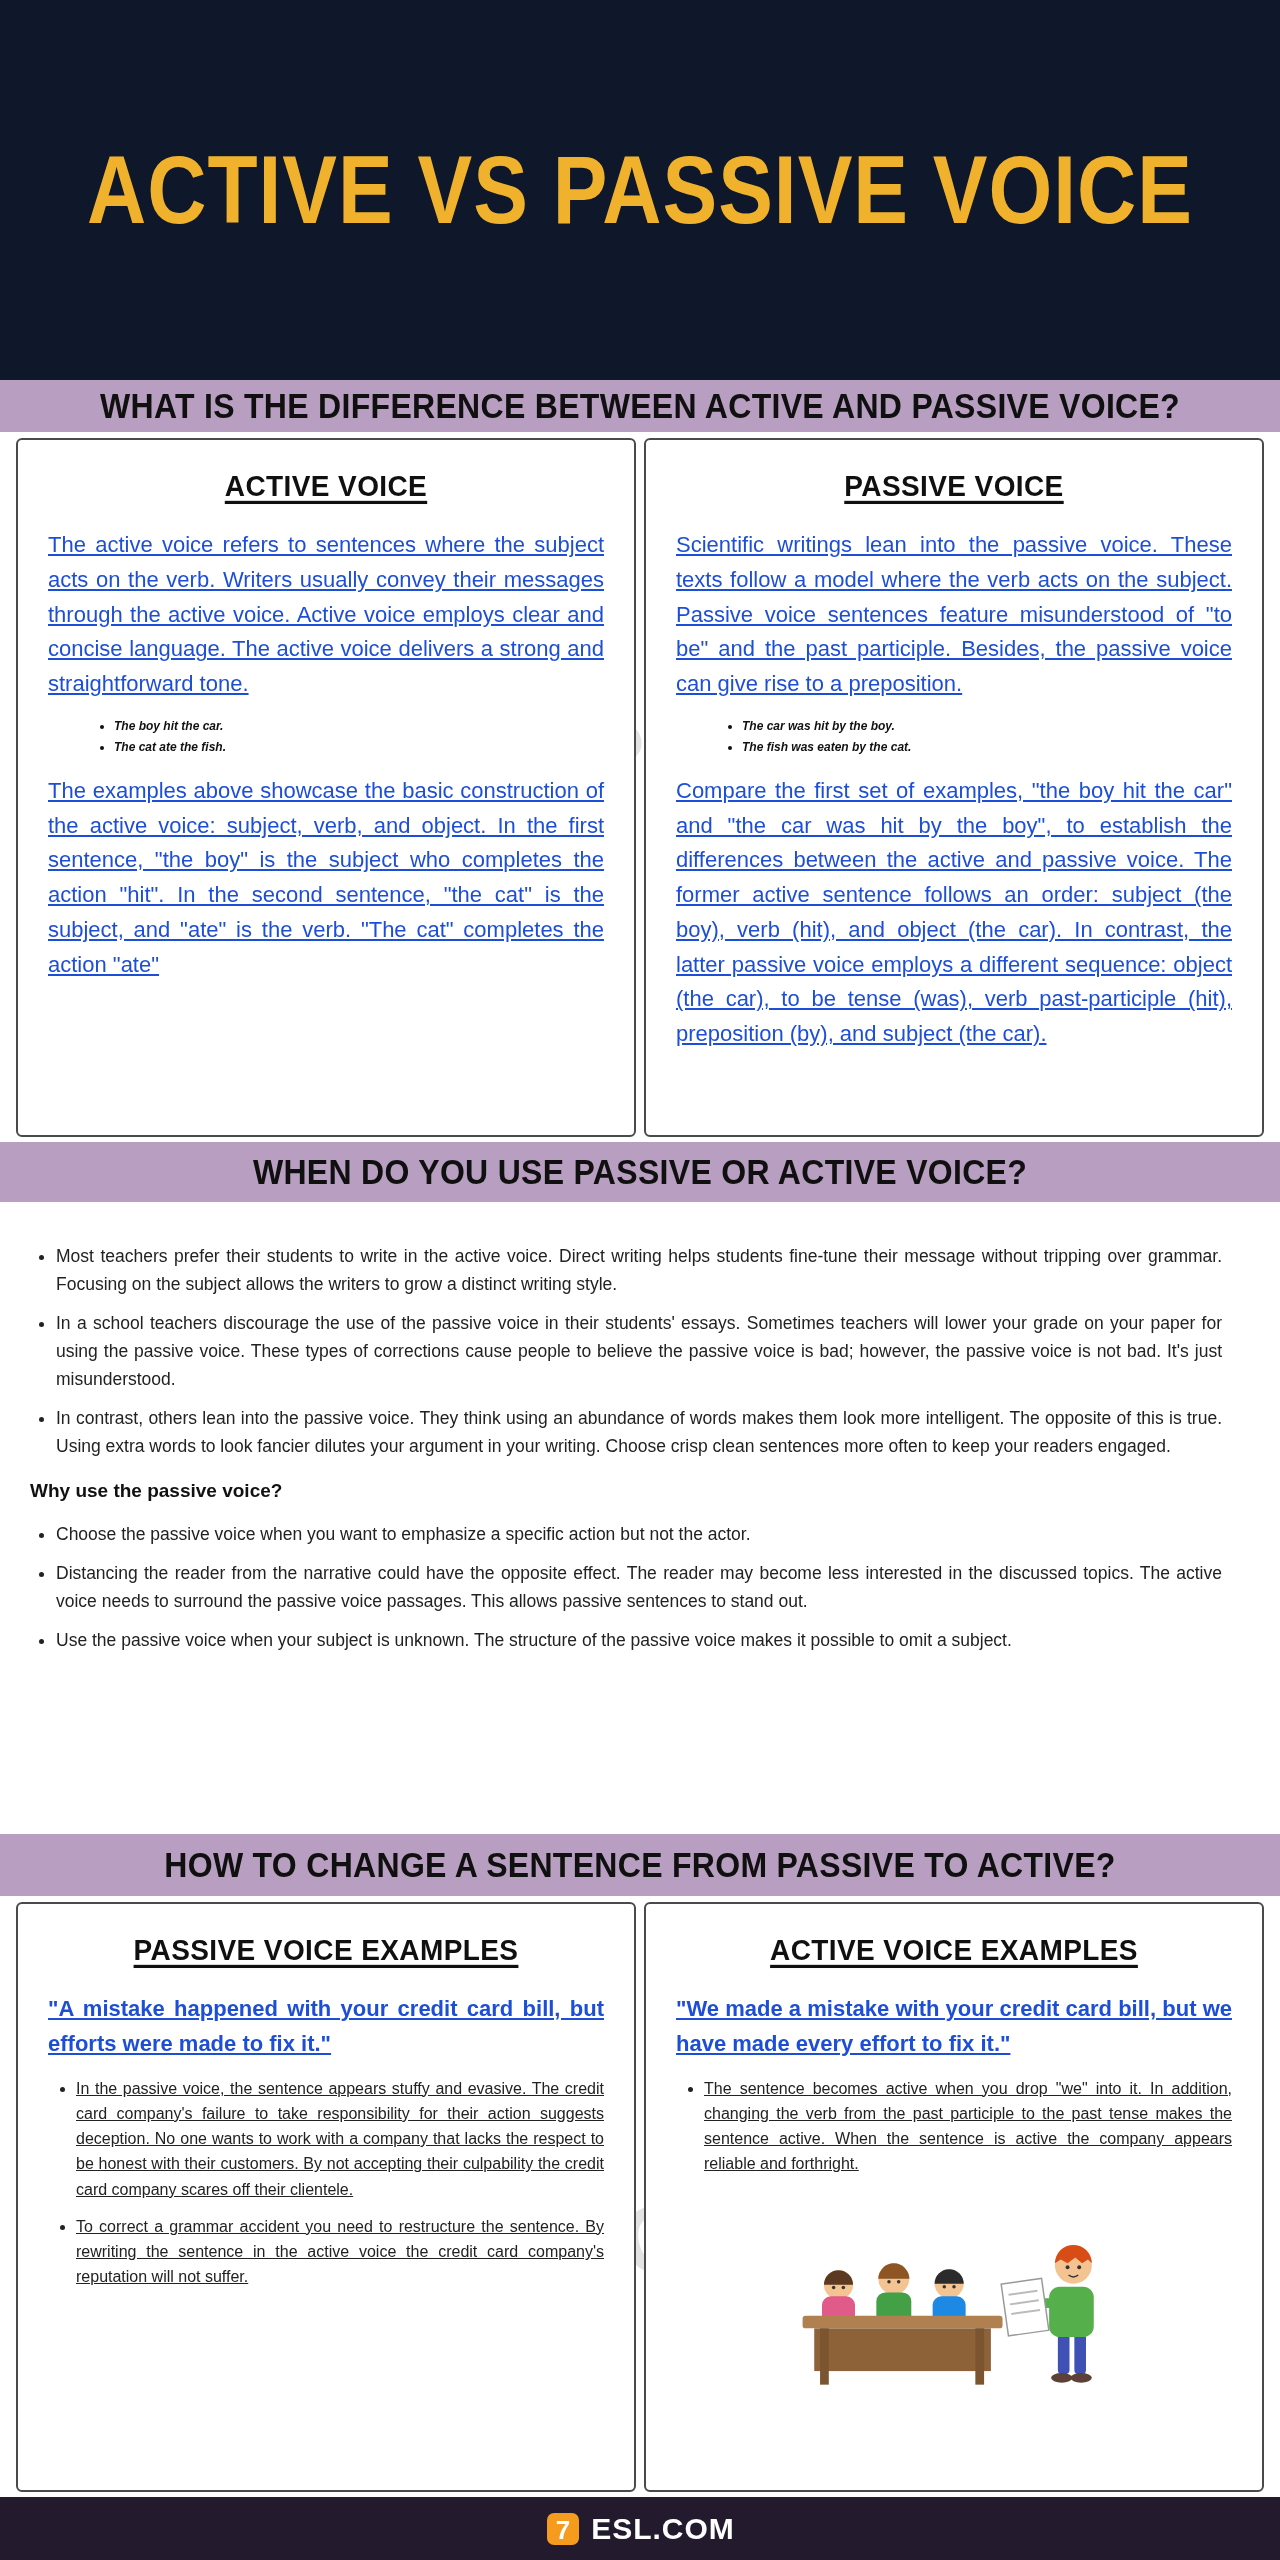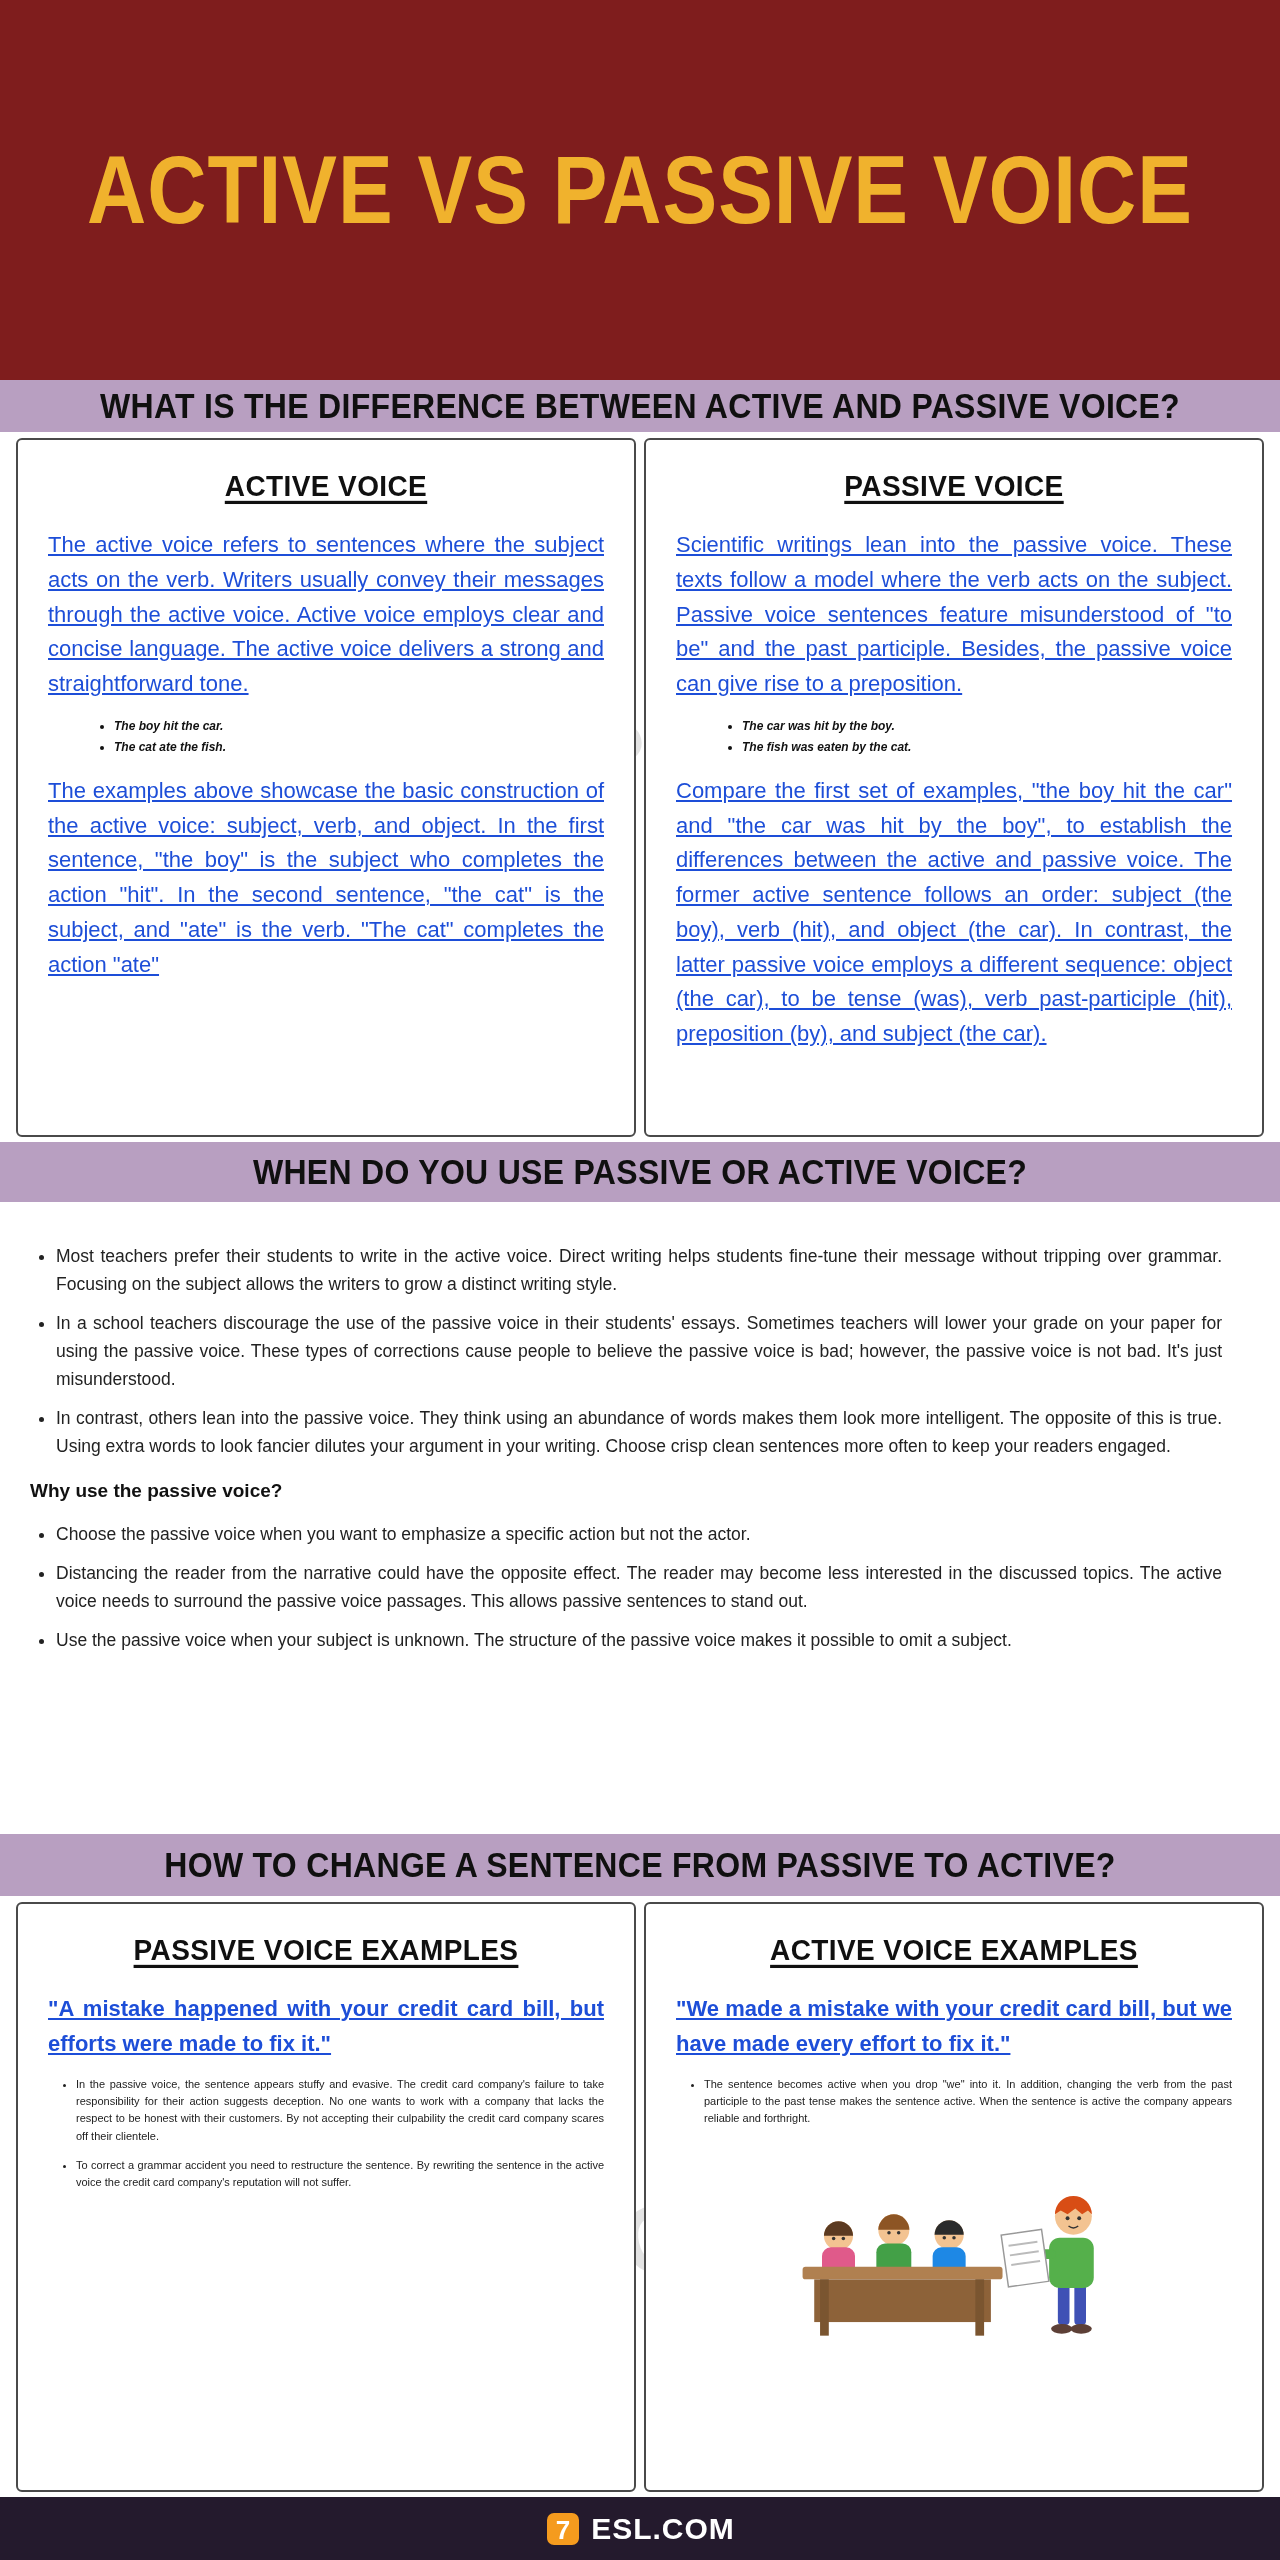--- a/index.html
+++ b/index.html
@@ -8,21 +8,21 @@
     font-family: "Liberation Sans", sans-serif;
     background: #ffffff;
     color: #222;
     position: relative;
     overflow: hidden;
   }
 
   
   .header {
     height: 380px;
-    background: #7f1d1d;
+    background: #0f172a;
     display: flex;
     align-items: center;
     justify-content: center;
   }
   .header .main-title {
     color: #f0b22d;
     font-size: 82px;
     font-weight: 800;
     letter-spacing: 1px;
     transform: scaleY(1.18);
@@ -102,24 +102,25 @@
     font-weight: 800;
     font-size: 18px;
     line-height: 1.55;
     text-align: justify;
     color: #111;
     margin-bottom: 20px;
   }
   .points-list {
     list-style: disc;
     padding-left: 28px;
-    font-size: 11px;
+    font-size: 16px;
     line-height: 1.58;
     text-align: justify;
     color: #222;
+    text-decoration: underline;
   }
   .points-list li { margin-bottom: 12px; }
 
   
   .usage-section {
     height: 632px;
     padding: 40px 58px 0 28px;
     position: relative;
     background: #fff;
     overflow: hidden;

